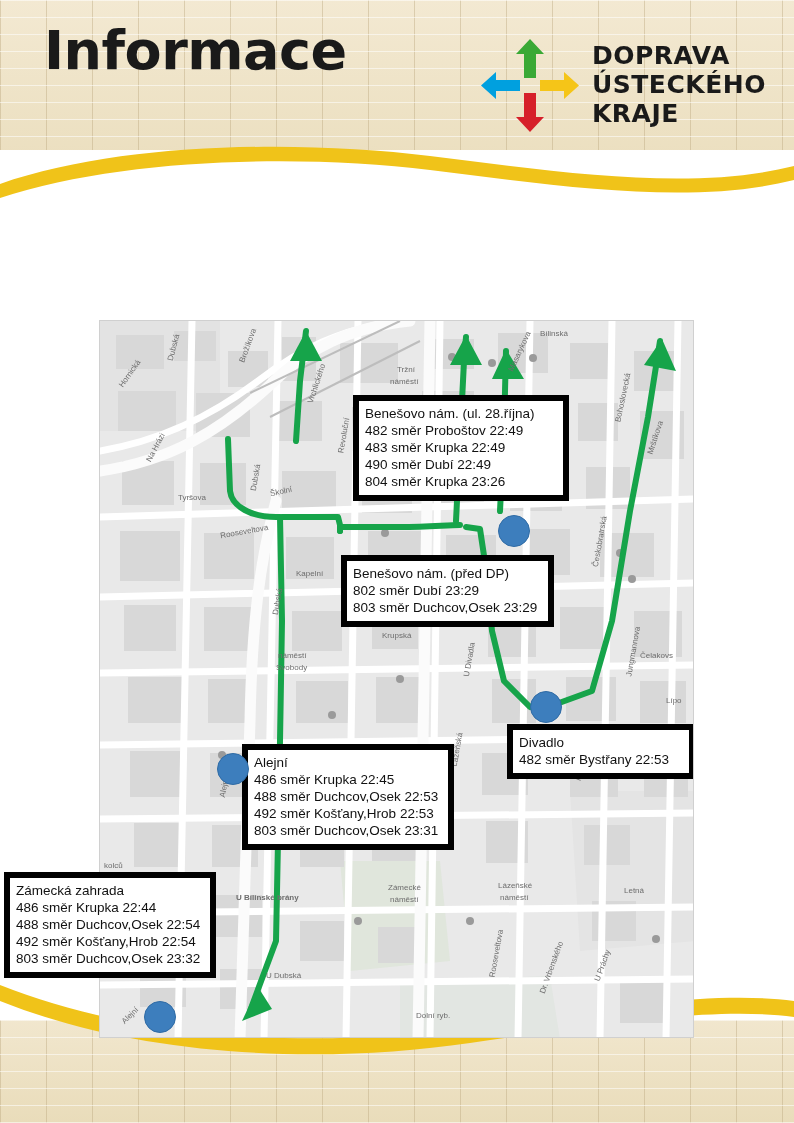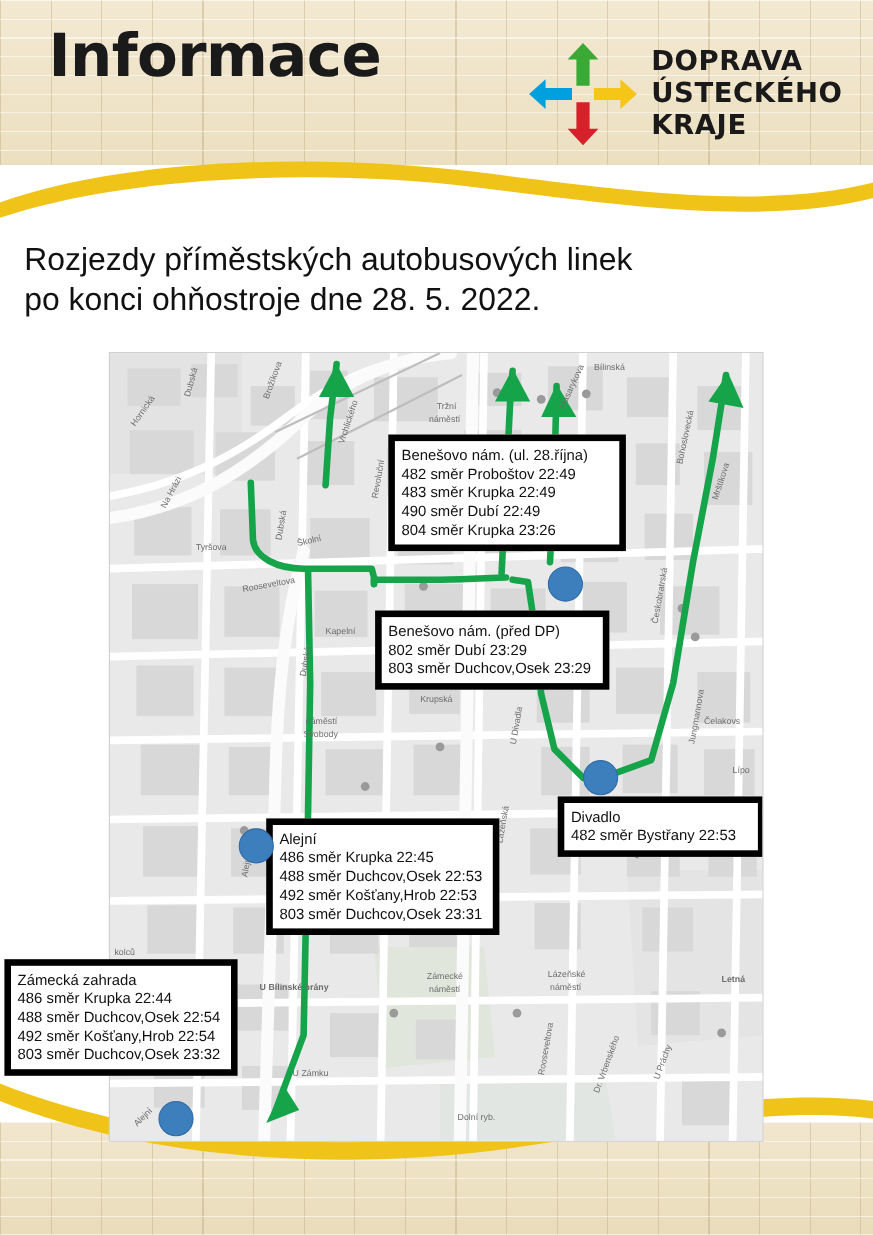--- a/index.html
+++ b/index.html
@@ -213,24 +213,20 @@
         </svg>
       </div>
       <div class="logo-text">
         <div>DOPRAVA</div>
         <div>ÚSTECKÉHO</div>
         <div>KRAJE</div>
       </div>
     </div>
   </div>
 
-  <div class="main-heading">
-    <div>Rozjezdy příměstských autobusových linek</div>
-    <div>po konci ohňostroje dne 28. 5. 2022.</div>
-  </div>
 
   <div class="map">
 
     <svg class="map-svg" width="595" height="718" viewBox="0 0 595 718">
       <rect x="0" y="0" width="595" height="718" fill="#e9e9e9"></rect>
 
       <rect x="0" y="0" width="120" height="110" fill="#e3e3e3"></rect>
       <path d="M240,540 L340,540 L350,640 L250,650 Z" fill="#e0e6dc"></path>
       <path d="M470,470 L595,470 L595,620 L480,630 Z" fill="#e4e4e4"></path>
       <path d="M300,660 L450,655 L460,718 L300,718 Z" fill="#e2e6e2"></path>
@@ -409,27 +405,27 @@
       <div class="map-label" style="left:282px; top:310px;">Krupská</div>
       <div class="map-label" style="left:178px; top:330px;">náměstí</div>
       <div class="map-label" style="left:176px; top:342px;">Svobody</div>
       <div class="map-label" style="left:352px; top:334px; transform:rotate(-80deg);">U Divadla</div>
       <div class="map-label" style="left:508px; top:326px; transform:rotate(-80deg);">Jungmannova</div>
       <div class="map-label" style="left:540px; top:330px;">Čelakovs</div>
       <div class="map-label" style="left:566px; top:375px;">Lípo</div>
       <div class="map-label" style="left:340px; top:424px; transform:rotate(-80deg);">Lázeňská</div>
       <div class="map-label" style="left:114px; top:462px; transform:rotate(-80deg);">Alejní</div>
       <div class="map-label" style="left:462px; top:432px; transform:rotate(-70deg);">Rooseveltova</div>
-      <div class="map-label" style="left:556px; top:565px;font-weight:bold;">Letná</div>
+      <div class="map-label" style="left:524px; top:565px;">Letná</div>
       <div class="map-label" style="left:398px; top:560px;">Lázeňské</div>
       <div class="map-label" style="left:400px; top:572px;">náměstí</div>
       <div class="map-label" style="left:288px; top:562px;">Zámecké</div>
       <div class="map-label" style="left:290px; top:574px;">náměstí</div>
       <div class="map-label" style="left:136px; top:572px;font-weight:bold;">U Bílinské brány</div>
-      <div class="map-label" style="left:166px; top:650px;">U Zámku</div>
+      <div class="map-label" style="left:166px; top:650px;">U Dubská</div>
       <div class="map-label" style="left:424px; top:642px; transform:rotate(-70deg);">Dr. Vrbenského</div>
       <div class="map-label" style="left:372px; top:628px; transform:rotate(-80deg);">Rooseveltova</div>
       <div class="map-label" style="left:486px; top:640px; transform:rotate(-70deg);">U Práchy</div>
       <div class="map-label" style="left:316px; top:690px;">Dolní ryb.</div>
       <div class="map-label" style="left:4px;   top:540px;">kolců</div>
       <div class="map-label" style="left:20px;  top:690px; transform:rotate(-45deg);">Alejní</div>
     </div>
 
     <div class="stop-dot" style="left:398px; top:194px;"></div>
     <div class="stop-dot" style="left:430px; top:370px;"></div>

